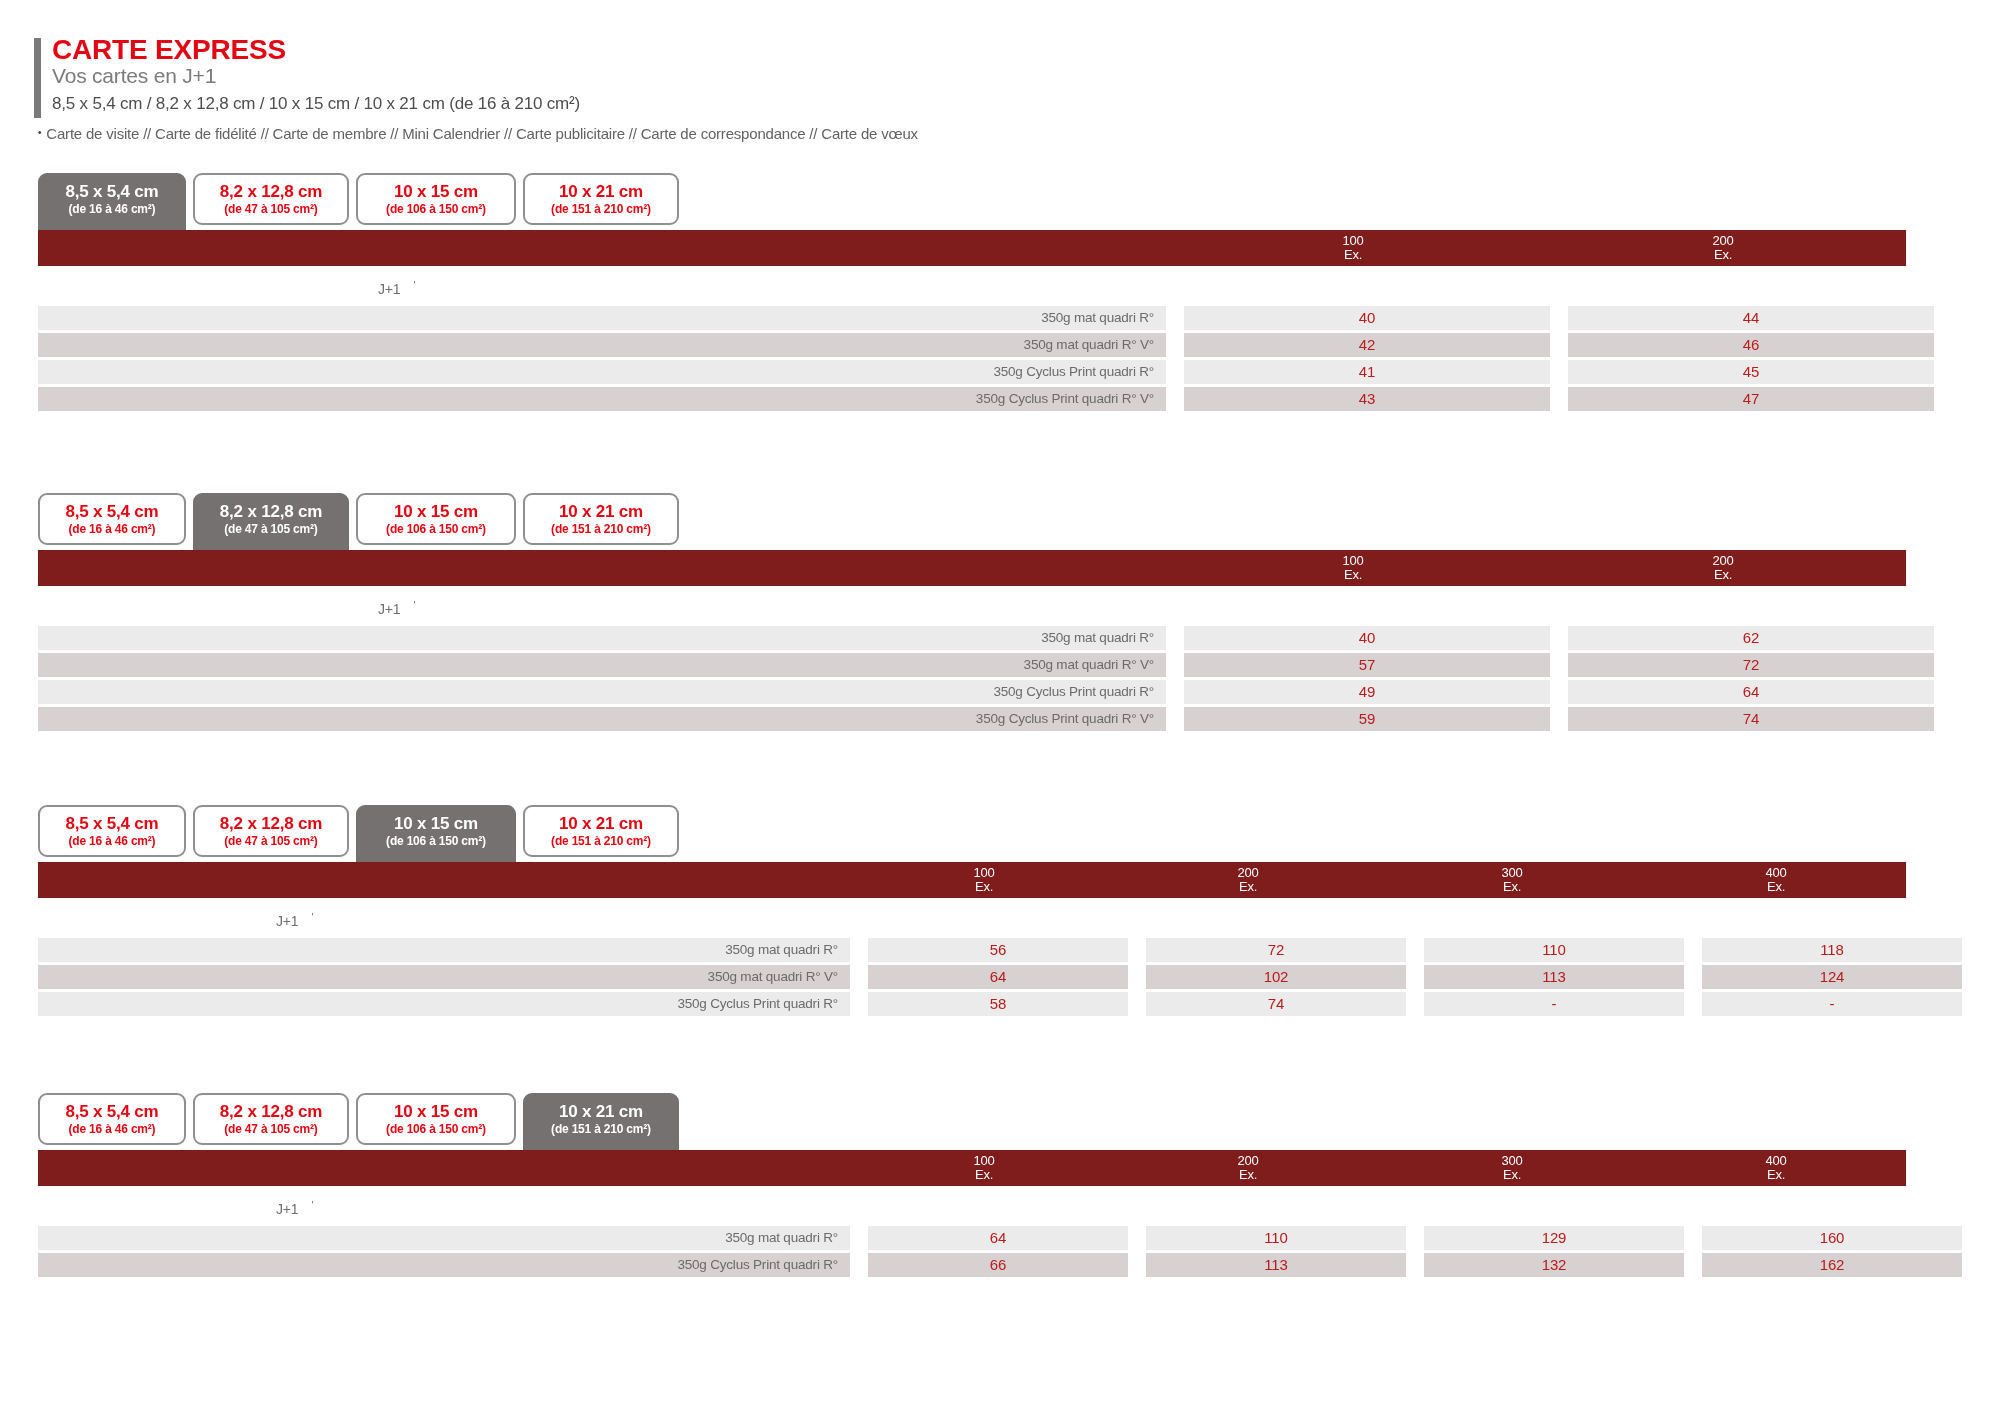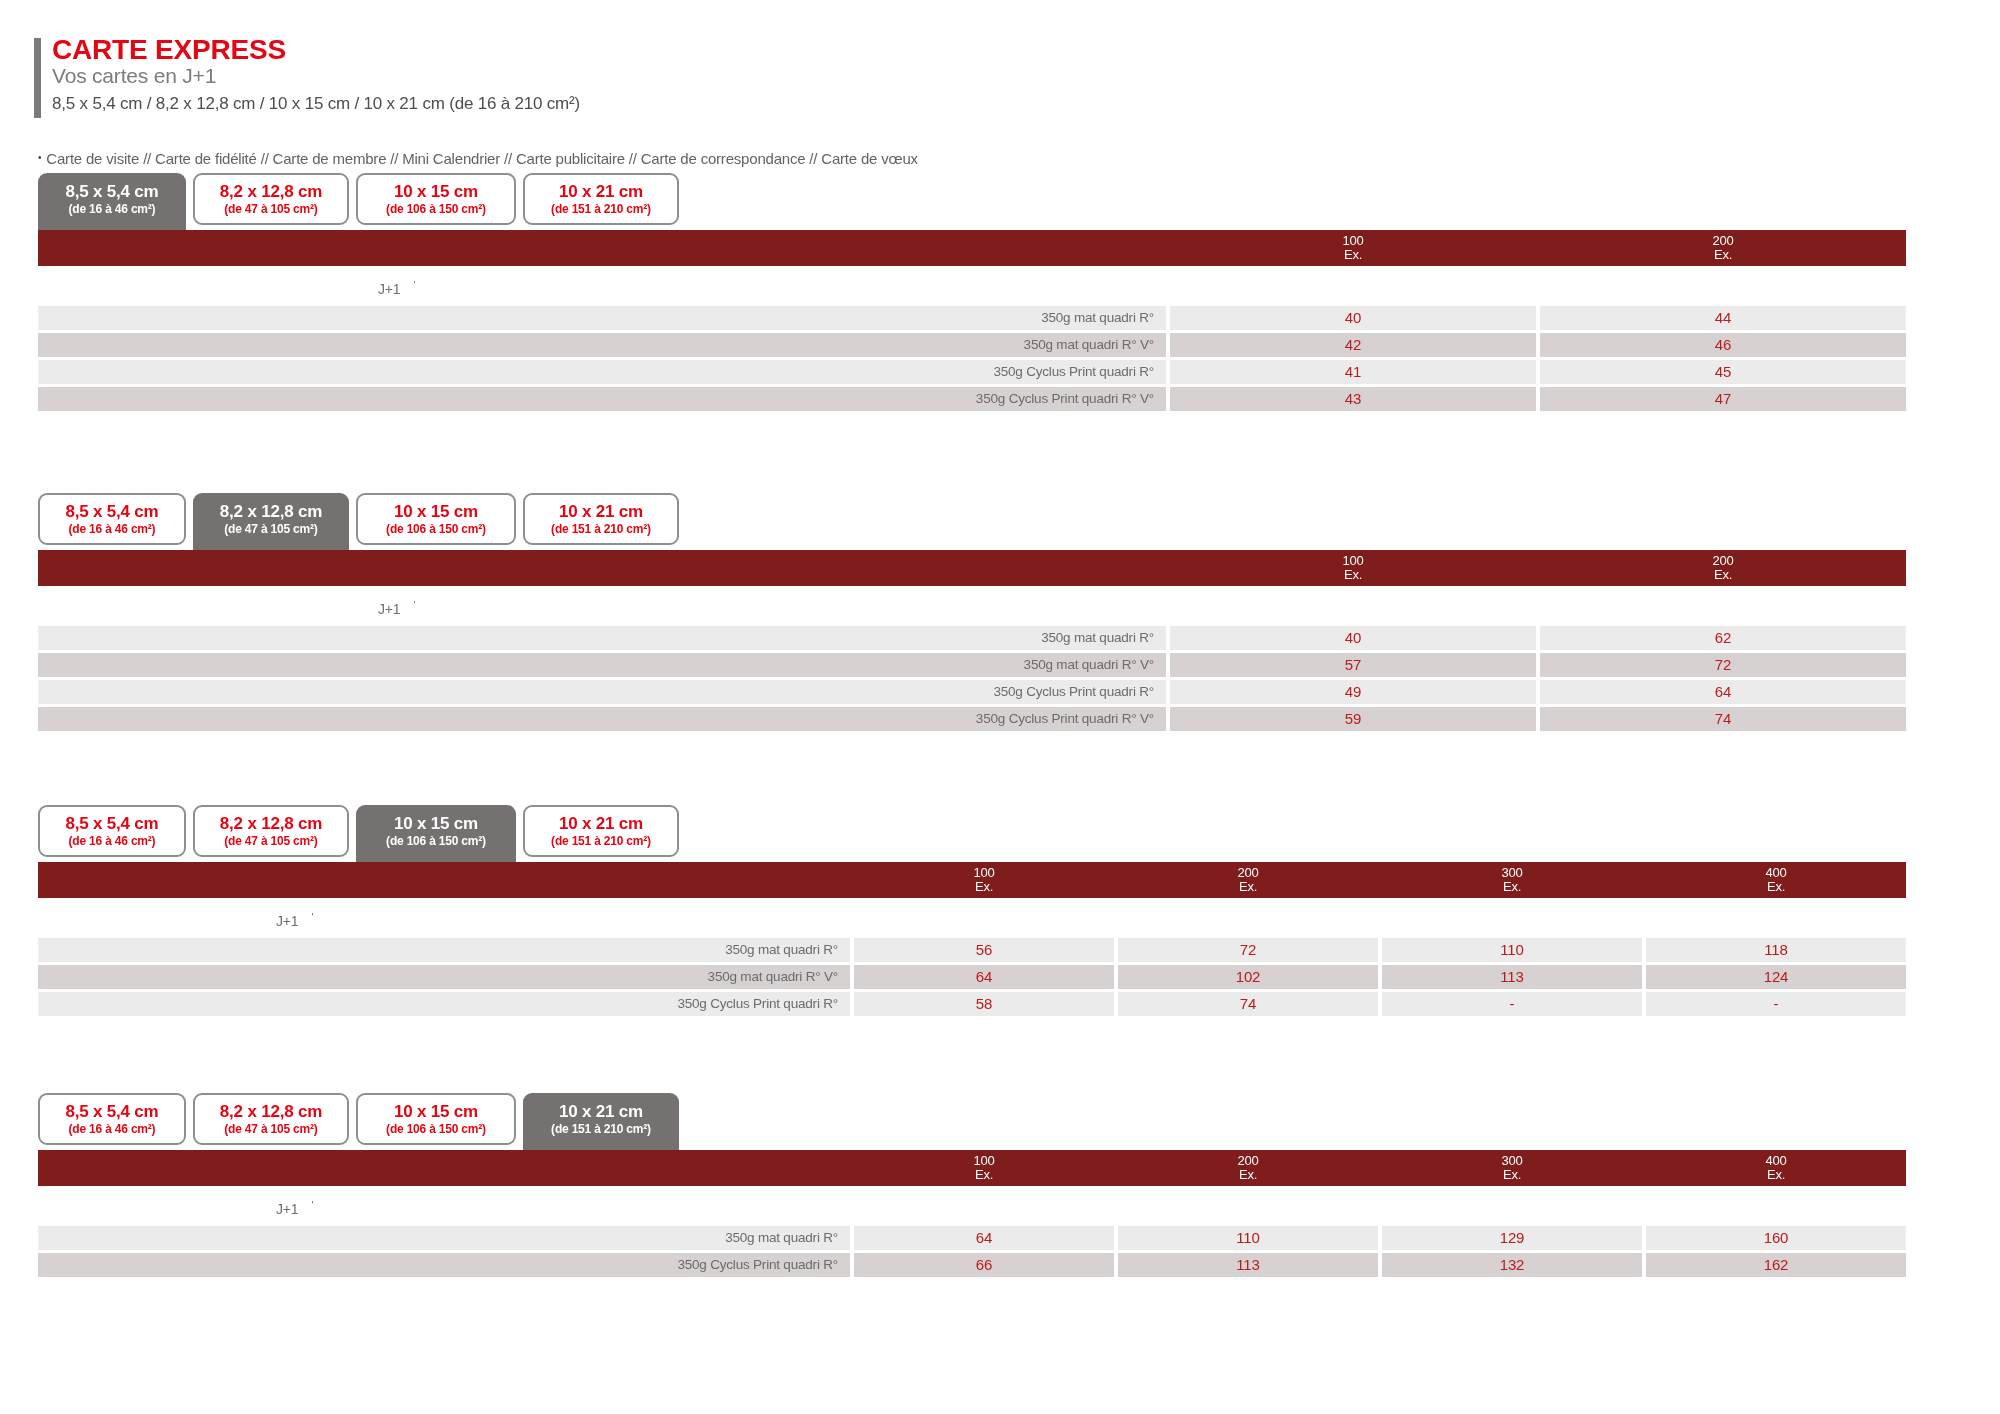--- a/index.html
+++ b/index.html
@@ -4,21 +4,21 @@
 <style>
   html,body{margin:0;padding:0;background:#fff;}
   .page{position:relative;width:2000px;height:1414px;background:#ffffff;overflow:hidden;
         font-family:"Liberation Sans", sans-serif;letter-spacing:-0.2px;}
 
   
   .vbar{position:absolute;left:34px;top:38px;width:7px;height:80px;background:#7a7a7a;}
   .title{position:absolute;left:52px;top:36px;font-size:28px;line-height:28px;font-weight:bold;color:#e30613;}
   .subtitle{position:absolute;left:52px;top:64px;font-size:21px;line-height:23px;color:#7c7c7c;}
   .formats{position:absolute;left:52px;top:94px;font-size:17px;line-height:20px;color:#4e4e50;}
-  .products{position:absolute;left:38px;top:149px;font-size:15px;line-height:18px;color:#636363;text-align:right;}
+  .products{position:absolute;left:38px;top:124px;font-size:15px;line-height:18px;color:#636363;text-align:right;}
   .bullet{font-size:10px;vertical-align:3px;margin-right:5px;color:#3c3c3c;}
 
   
   .section{position:absolute;left:38px;width:1868px;}
   .tabs{position:absolute;top:0;left:0;width:100%;height:57px;}
   .tab{position:absolute;top:0;height:52px;box-sizing:border-box;background:#fff;
        border:2px solid #8f8f8f;border-radius:9px;text-align:center;padding-top:7px;cursor:pointer;}
   .tab-size{font-size:17px;line-height:20px;font-weight:bold;color:#e30613;}
   .tab-range{font-size:12px;line-height:14px;font-weight:bold;color:#e30613;}
   .tab.active{background:#747170;border:none;border-radius:9px 9px 0 0;height:57px;padding-top:9px;}
@@ -27,21 +27,21 @@
   .bar{position:absolute;top:57px;left:0;width:1868px;height:36px;background:#7f1d1d;
        display:grid;column-gap:4px;}
   .cols2{grid-template-columns:1128px 366px 366px;}
   .cols4{grid-template-columns:812px 260px 260px 260px 260px;}
   .qty{text-align:center;color:#ffffff;font-size:13px;line-height:14px;padding-top:4px;}
 
   .jplus{position:absolute;top:105px;font-size:14px;line-height:16px;color:#6f6f6f;}
   .fnote{font-size:10px;vertical-align:5px;margin-left:13px;}
 
   .rows{position:absolute;top:133px;left:0;width:1868px;}
-  .row{display:grid;column-gap:4px;height:24px;margin-bottom:3px;border-radius:11px;}
+  .row{display:grid;column-gap:18px;height:24px;margin-bottom:3px;border-radius:11px;}
   .row:nth-child(odd) .cell{background:#ebebeb;}
   .row:nth-child(even) .cell{background:#d8d1d1;}
   .cell.label{text-align:right;padding-right:12px;line-height:24px;font-size:13.5px;color:#6b6b6b;}
   .cell.value{text-align:center;line-height:24px;font-size:15px;color:#b91c1c;}
 </style>
 </head>
 <body>
 
 <div class="page">
 

